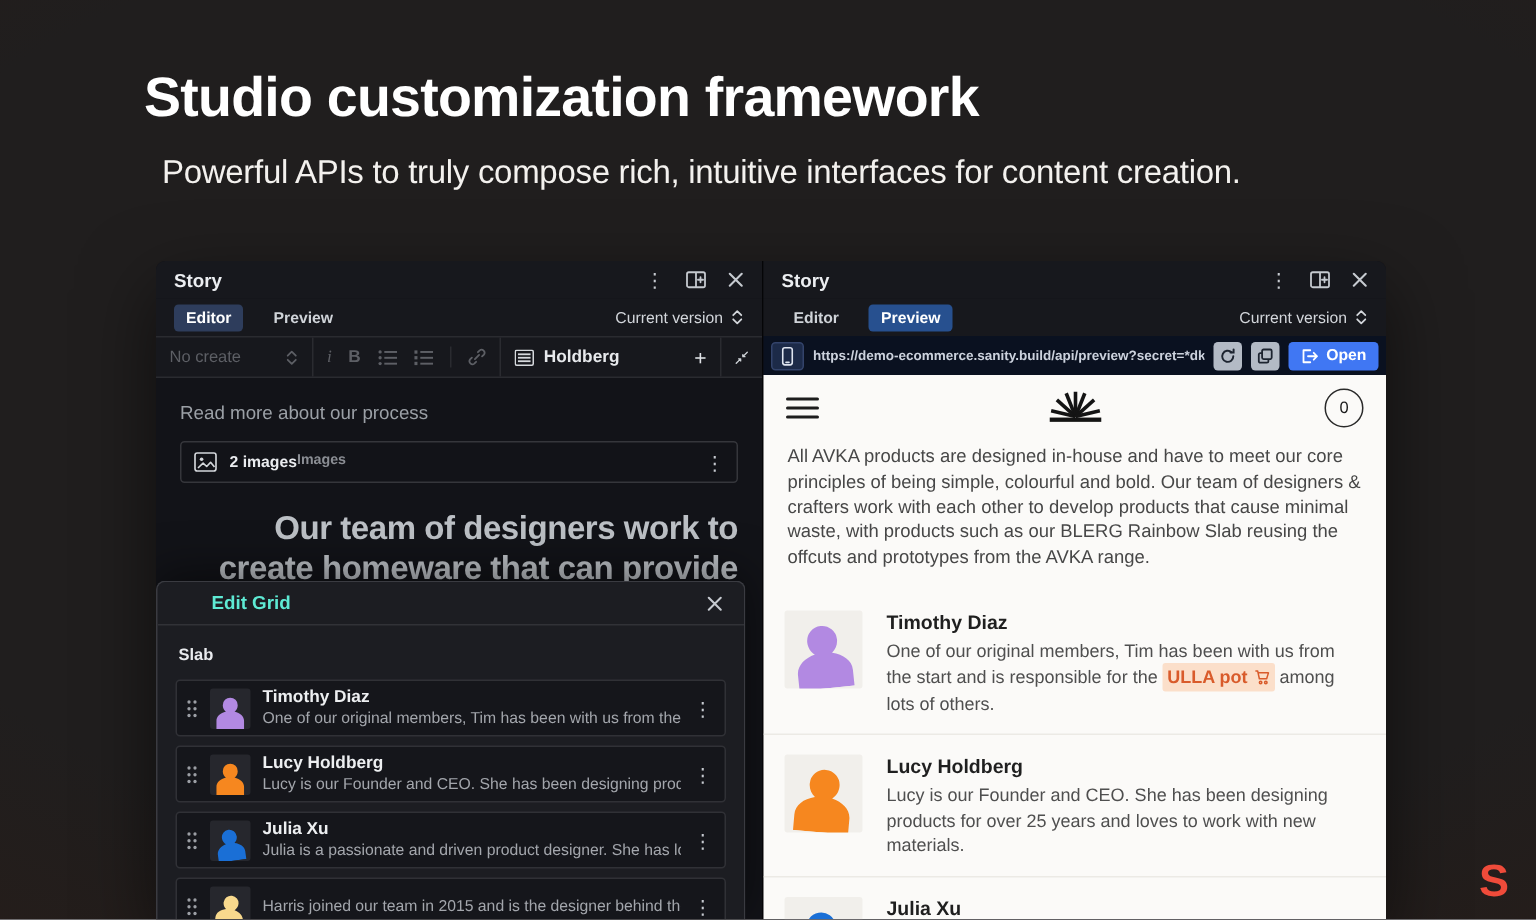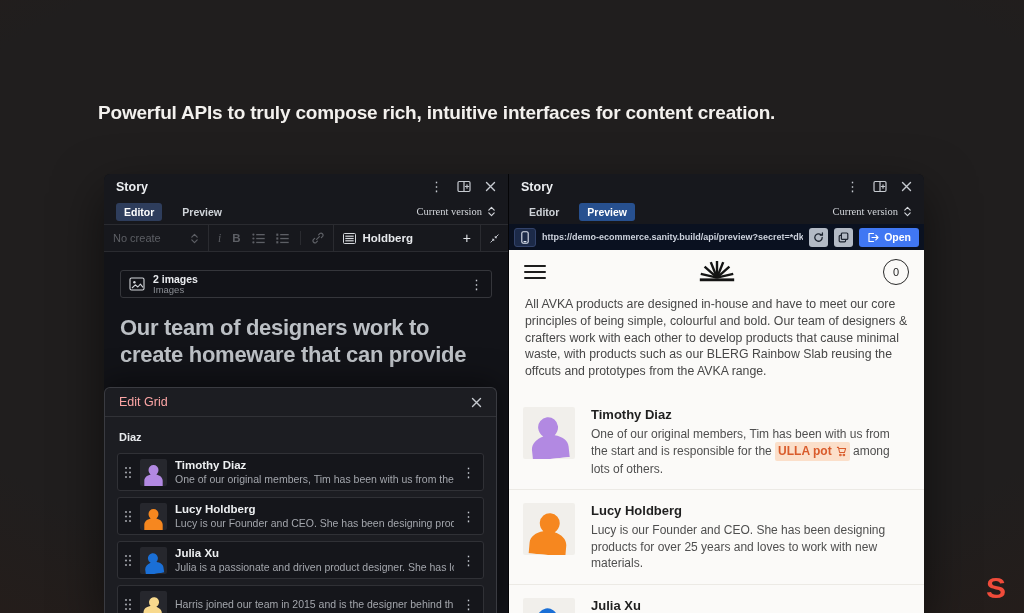--- a/index.html
+++ b/index.html
@@ -4,42 +4,42 @@
 <style>
   * { margin:0; padding:0; box-sizing:border-box; }
   html,body { width:1024px; height:613px; overflow:hidden; }
   body { font-family:"Liberation Sans", sans-serif; }
   .stage { position:relative; width:1024px; height:613px; overflow:hidden;
     background: radial-gradient(115% 100% at 50% 42%, #201e1e 55%, #251d1a 76%, #36201a 92%, #55291d 100%); }
 
   
   .hero-title { position:absolute; left:96px; top:44px; font-size:37px; font-weight:bold;
     letter-spacing:-.5px; color:#ffffff; }
-  .hero-sub { position:absolute; left:98px; top:102px; font-size:19px; font-weight:700;
+  .hero-sub { position:absolute; left:108px; top:102px; font-size:22px; font-weight:400;
     letter-spacing:-.2px; color:#f3f1ee; }
 
   
   .window { position:absolute; left:104px; top:174px; width:820px; height:439px;
     display:flex; border-radius:6px 6px 0 0; overflow:hidden; background:#121318;
     box-shadow:0 18px 50px rgba(0,0,0,.55); }
   .panel { display:flex; flex-direction:column; height:100%; }
   .panel.left  { width:404px; position:relative; }
   .panel.right { width:416px; border-left:1px solid #050507; position:relative; }
 
   .p-head { height:25px; background:#17181d; display:flex; align-items:center; padding:0 12px; flex:none; }
   .p-title { font-size:12.5px; font-weight:bold; color:#eceef1; }
   .head-icons { margin-left:auto; display:flex; align-items:center; gap:14px; color:#c6cad0; }
   .kebab { font-size:13px; line-height:1; color:#c6cad0; cursor:pointer; }
   .ic { display:inline-flex; color:#c6cad0; }
 
   .p-tabs { height:25px; background:#17181d; display:flex; align-items:center; padding:0 12px; gap:12px; flex:none; }
   .tab { font-size:10.5px; font-weight:600; color:#cfd3d8; padding:3px 8px; border-radius:3px; }
   .tab.chip-slate { background:#2e3d5c; color:#fff; }
   .tab.chip-blue  { background:#27508f; color:#fff; }
-  .version { margin-left:auto; display:flex; align-items:center; gap:5px; font-size:10.5px; color:#d3d6db;font-family:Liberation Serif, serif; }
+  .version { margin-left:auto; display:flex; align-items:center; gap:5px; font-size:10.5px; color:#d3d6db; }
 
   
   .toolbar { height:28px; background:#17181d; border-top:1px solid #2a2b30; border-bottom:1px solid #2a2b30;
     display:flex; align-items:stretch; flex:none; }
   .tb-sec { display:flex; align-items:center; padding:0 9px; gap:9px; }
   .tb-style { width:104px; justify-content:space-between; color:#5d5f65; font-size:11px; }
   .tb-fmt { border-left:1px solid #2a2b30; color:#5d5f65; gap:11px; }
   .tb-sep { width:1px; height:14px; background:#2a2b30; }
   .tb-block { border-left:1px solid #2a2b30; flex:1; color:#e7e9ec; font-size:11.5px; font-weight:600; gap:7px; }
   .tb-add { margin-left:auto; color:#dfe2e6; font-size:14px; font-weight:400; cursor:pointer; }
@@ -48,32 +48,32 @@
   .it.i { font-family:"Liberation Serif", serif; font-style:italic; }
   .it.b { font-weight:bold; }
 
   
   .e-content { flex:1; background:#121318; padding:6px 16px 0 16px; position:relative; overflow:hidden; }
   .e-p { font-size:12.5px; color:#c7cacf; margin-top:2px; }
   .e-link { font-size:12.5px; color:#9ba0a6; margin-top:10px; }
   .img-card { margin-top:12px; height:28px; border:1px solid #35363b; border-radius:3px;
     display:flex; align-items:center; padding:0 8px; gap:8px; }
   .img-ic { color:#d4d7db; display:inline-flex; }
-  .img-txt { display:flex; flex-direction:column; line-height:1.15; }
+  .img-txt { display:flex; flex-direction:row; line-height:1.15; }
   .img-title { font-size:10.5px; font-weight:bold; color:#eaecef; }
-  .img-sub { font-size:9.5px; color:#8b8e94; }
+  .img-sub { font-size:9.5px; color:#8b8e94;font-weight:bold; }
   .img-card .kebab { margin-left:auto; }
-  .e-h2 { margin-top:16px; font-size:22px; line-height:27px; font-weight:bold; color:#bcc0c5; letter-spacing:-.3px; }
+  .e-h2 { margin-top:16px; font-size:22px; line-height:27px; font-weight:bold; color:#bcc0c5; letter-spacing:-.3px;text-align:right; }
 
   
   .modal { position:absolute; left:0; top:213px; width:393px; bottom:0; background:#1c1d22;
     border:1px solid #3a3b41; border-bottom:none; border-radius:6px 6px 0 0;
     box-shadow:0 -4px 30px rgba(0,0,0,.5); display:flex; flex-direction:column; overflow:hidden; }
   .modal-head { height:29px; display:flex; align-items:center; padding:0 14px; border-bottom:1px solid #313237; flex:none; }
-  .modal-title { font-size:12.5px; font-weight:normal; color:#fca5a5; }
+  .modal-title { font-size:12.5px; font-weight:bold; color:#5eead4;margin-left:22px; }
   .modal-close { margin-left:auto; color:#c6cad0; display:inline-flex; cursor:pointer; }
   .modal-body { padding:10px 12px 0 12px; overflow:hidden; }
   .items-label { font-size:11px; font-weight:bold; color:#e9ebee; margin:4px 0 10px 2px; }
   .m-row { height:38px; background:#15161b; border:1px solid #303136; border-radius:3px;
     display:flex; align-items:center; gap:8px; padding:0 8px 0 6px; margin-bottom:6px; }
   .drag { color:#9b9ea4; display:inline-flex; cursor:grab; }
   .m-avatar { width:27px; height:27px; background:#26272d; border-radius:2px; overflow:hidden;
     display:flex; align-items:flex-end; justify-content:center; flex:none; }
   .m-avatar svg { width:23px; height:23px; }
   .m-text { display:flex; flex-direction:column; line-height:1.2; min-width:0; flex:1; }
@@ -132,20 +132,21 @@
     <g id="splitpane" fill="none" stroke="currentColor" stroke-width="1.2">
       <rect x="1" y="1.5" width="12" height="10" rx="1.2"></rect>
         <path d="M7 1.5 V11.5"></path>
       <path d="M10 4.8 v3.4 M8.3 6.5 h3.4" stroke-linecap="round"></path>
     </g>
   </defs>
 </svg>
 
 <div class="stage">
 
+  <div class="hero-title">Studio customization framework</div>
   <div class="hero-sub">Powerful APIs to truly compose rich, intuitive interfaces for content creation.</div>
 
   <div class="window">
 
     <section class="panel left">
       <div class="p-head">
         <span class="p-title">Story</span>
         <span class="head-icons">
           <span class="kebab">⋮</span>
           <span class="ic">
@@ -223,20 +224,21 @@
         </span>
         <span class="tb-sec tb-collapse">
           <svg width="11" height="11" viewBox="0 0 11 11" fill="none" stroke="currentColor" stroke-width="1.1" stroke-linecap="round" stroke-linejoin="round">
               <path d="M10 1 L6.4 4.6 M6.4 2.9 v1.7 h1.7"></path>
               <path d="M1 10 L4.6 6.4 M4.6 8.1 V6.4 H2.9"></path>
             </svg>
         </span>
       </div>
 
       <div class="e-content">
+        <div class="e-link">Read more about our process</div>
         <div class="img-card">
           <span class="img-ic">
             <svg width="16" height="14" viewBox="0 0 16 14" fill="none" stroke="currentColor" stroke-width="1.1">
                 <rect x="1" y="1" width="14" height="12" rx="1.5"></rect>
                 <circle cx="5.4" cy="5.2" r="1.2" fill="currentColor" stroke="none"></circle>
                 <path d="M3 11 l3.4-3.2 2.4 2.2 2.6-2.8 2.6 3.2" stroke-linejoin="round"></path>
               </svg>
           </span>
           <span class="img-txt">
             <span class="img-title">2 images</span>
@@ -253,21 +255,21 @@
       <div class="modal">
         <div class="modal-head">
           <span class="modal-title">Edit Grid</span>
           <span class="modal-close">
               <svg width="11" height="11" viewBox="0 0 11 11">
                 <use href="#xmark"></use>
               </svg>
             </span>
         </div>
         <div class="modal-body">
-          <div class="items-label">Diaz</div>
+          <div class="items-label">Slab</div>
 
           <div class="m-row">
             <span class="drag">
                 <svg width="8" height="13" viewBox="0 0 8 13" fill="currentColor">
                   <circle cx="2" cy="2" r="1.1"></circle>
                   <circle cx="6" cy="2" r="1.1"></circle>
                   <circle cx="2" cy="6.5" r="1.1"></circle>
                   <circle cx="6" cy="6.5" r="1.1"></circle>
                   <circle cx="2" cy="11" r="1.1"></circle>
                   <circle cx="6" cy="11" r="1.1"></circle>

